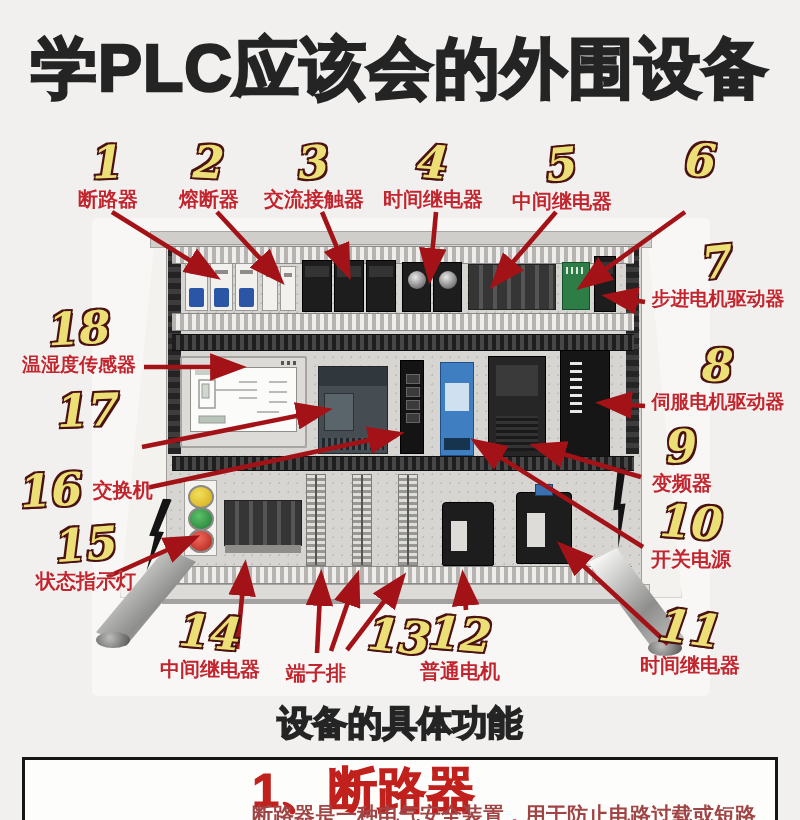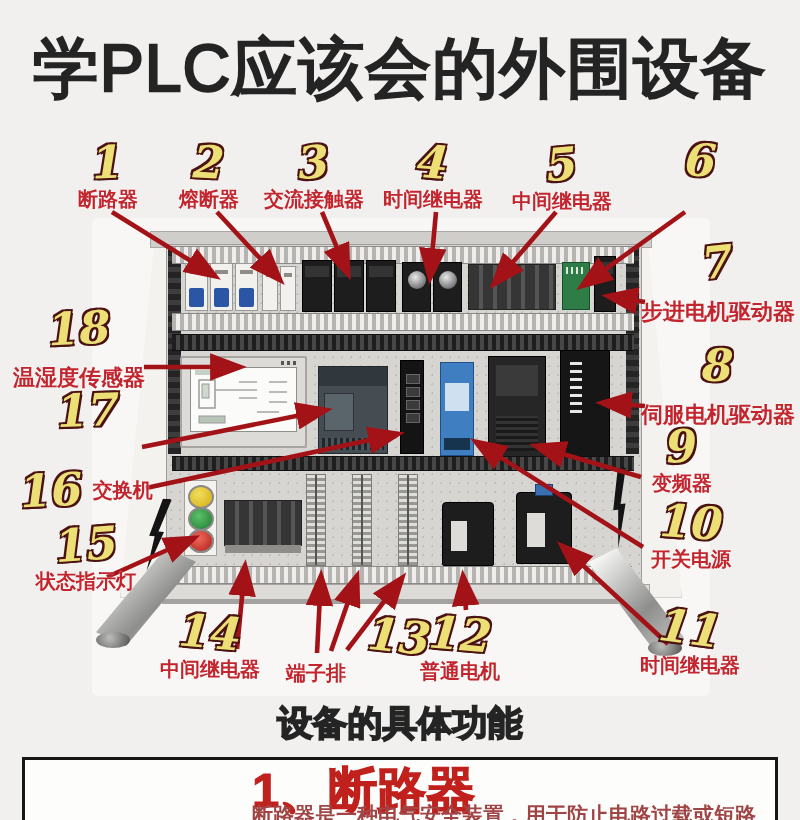--- a/index.html
+++ b/index.html
@@ -2,34 +2,34 @@
 <html><head>
 <meta charset="utf-8">
 <style>
   html,body{margin:0;padding:0;}
   body{width:800px;height:820px;overflow:hidden;background:#f1f0ee;position:relative;
        font-family:"Liberation Sans",sans-serif;}
   .stage{position:absolute;inset:0;}
   .abs{position:absolute;}
 
   
-  .main-title{left:0;right:0;top:34px;text-align:center;font-size:66px;font-weight:normal;
+  .main-title{left:0;right:0;top:34px;text-align:center;font-size:66px;font-weight:bold;
     color:#242424;-webkit-text-stroke:2.5px #242424;letter-spacing:1px;line-height:1.05;}
   .section-title{left:0;right:0;top:700px;text-align:center;font-size:35px;font-weight:bold;
     color:#242424;-webkit-text-stroke:1.8px #242424;}
 
   
   .co{position:absolute;display:flex;flex-direction:column;align-items:center;gap:1px;text-align:center;}
   .co-row{flex-direction:row;gap:10px;}
   .co-num{font-family:"DejaVu Serif",serif;font-style:italic;font-weight:bold;font-size:45px;
     line-height:1;color:#ecdf76;paint-order:stroke fill;-webkit-text-stroke:2.6px #4a1210;
     text-shadow:-2px -2px 0 #4a1210,2px -2px 0 #4a1210,-2px 2px 0 #4a1210,2px 2px 0 #4a1210;}
   .co-label{font-weight:bold;font-size:20px;color:#c2252e;white-space:nowrap;
     text-shadow:0 0 2px rgba(255,255,255,.8);}
-  .co-label.sm{font-size:22px;margin-top:11px;}
+  .co-label.sm{font-size:19px;}
 
   
   .photo-bg{left:92px;top:218px;width:618px;height:478px;background:#f8f7f5;border-radius:6px;}
   .wing{background:#f3f2ef;border:1px solid #d4d3d0;}
   .rig-top{left:150px;top:231px;width:500px;height:15px;background:#cfcecb;border:1px solid #a9a8a5;}
   .rig-body{left:166px;top:244px;width:474px;height:344px;background:#d6d5d2;
     background-image:radial-gradient(#bcbbb8 1px,transparent 1px);background-size:9px 9px;
     border:1px solid #9d9c99;}
   .rig-bottom{left:152px;top:584px;width:496px;height:16px;background:#dcdbd8;border:1px solid #a5a4a1;}
   .rig-shadow{left:162px;top:599px;width:478px;height:5px;background:#a3a2a0;}

